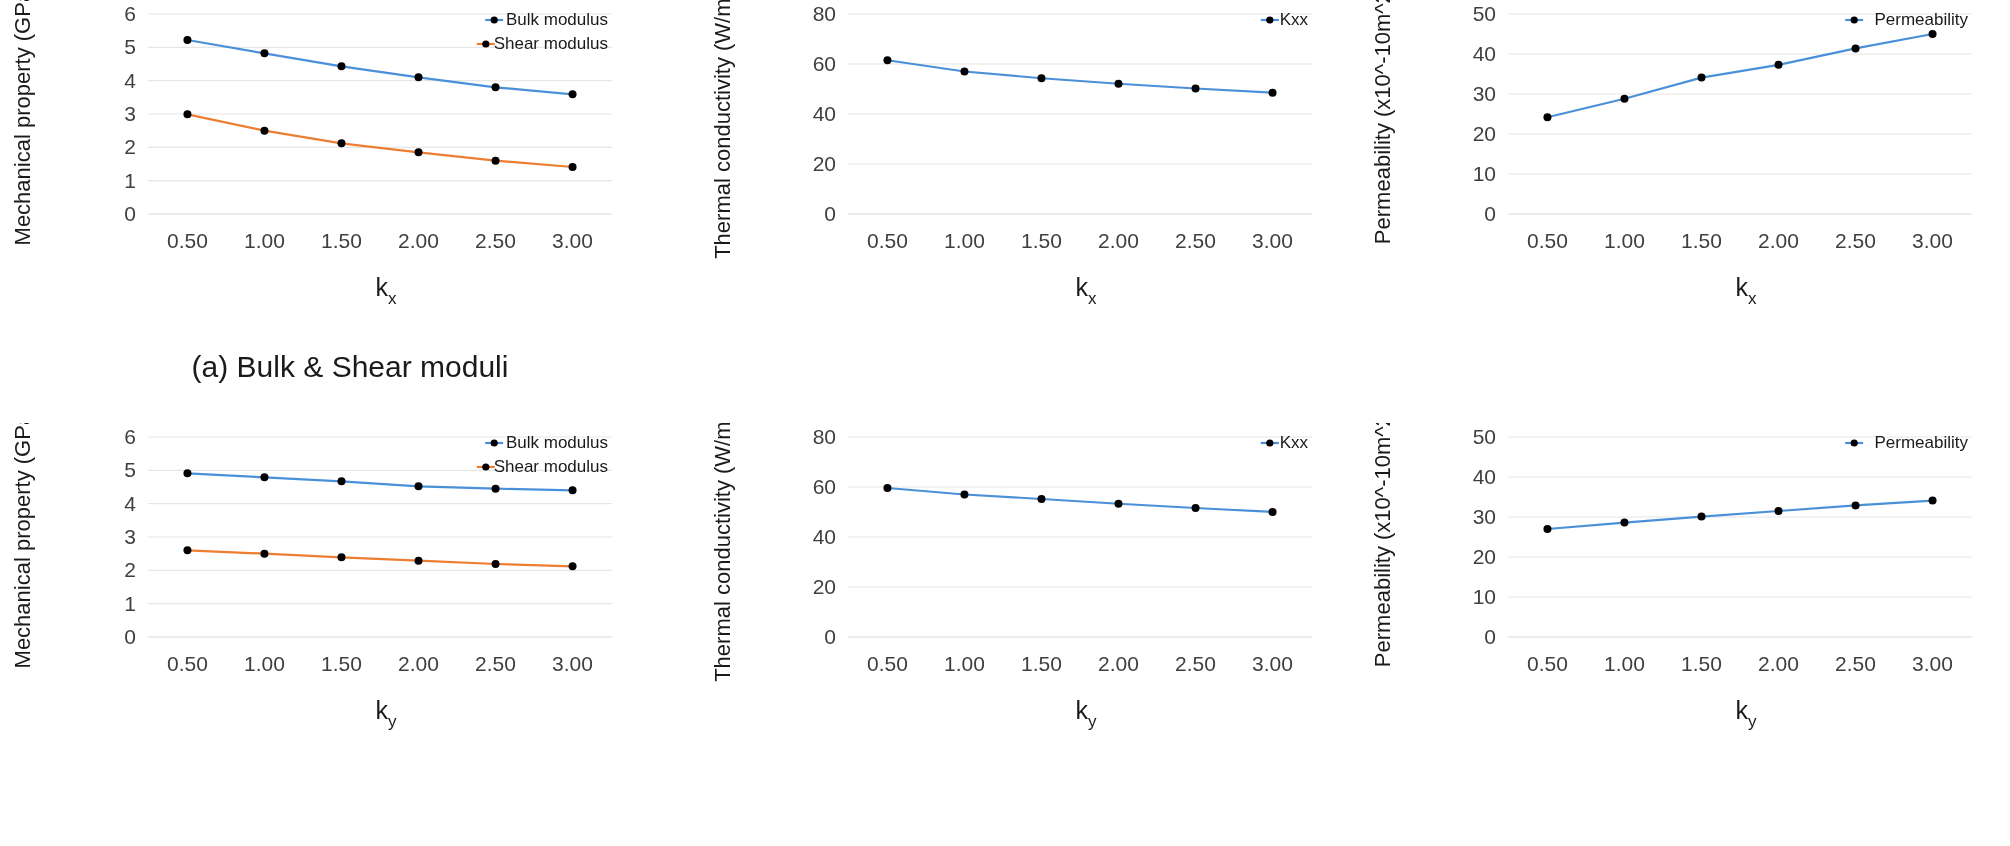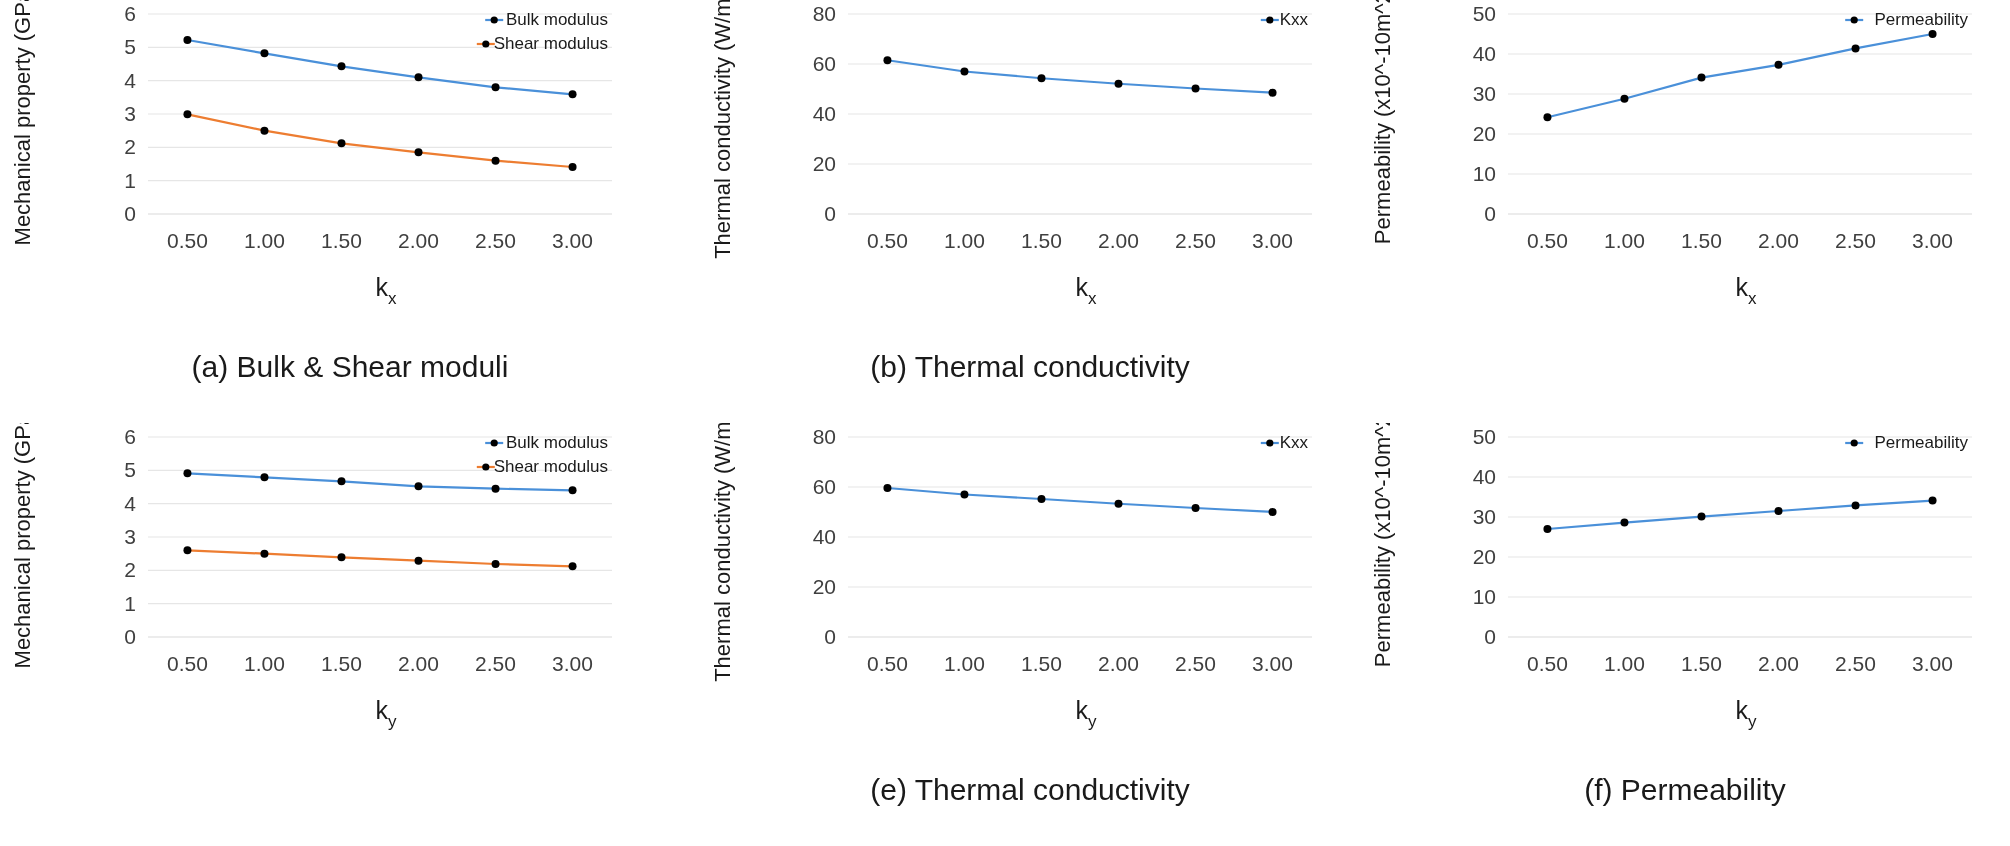--- a/index.html
+++ b/index.html
@@ -161,21 +161,20 @@
             <circle cx="264.464" cy="71.5" r="4" class="marker"></circle>
             <circle cx="341.488" cy="78.25" r="4" class="marker"></circle>
             <circle cx="418.512" cy="83.75" r="4" class="marker"></circle>
             <circle cx="495.536" cy="88.49999999999999" r="4" class="marker"></circle>
             <circle cx="572.56" cy="92.75000000000001" r="4" class="marker"></circle>
             <text x="608" y="25" text-anchor="end" class="legend-text">Kxx</text>
             <line x1="560.8" y1="20" x2="578.8" y2="20" stroke="#4a90d9" stroke-width="2.2"></line>
             <circle cx="569.8" cy="20" r="3.6" fill="#000"></circle>
           </svg>
         </div>
-        <div class="caption">(b) Thermal conductivity</div>
       </div>
       <div class="panel">
         <div class="plotwrap">
           <svg class="chart" width="640" height="340" viewBox="0 0 640 340">
             <line x1="148" y1="214" x2="612" y2="214" class="axis-line"></line>
             <line x1="148" y1="174" x2="612" y2="174" class="grid-line"></line>
             <line x1="148" y1="134" x2="612" y2="134" class="grid-line"></line>
             <line x1="148" y1="94" x2="612" y2="94" class="grid-line"></line>
             <line x1="148" y1="54" x2="612" y2="54" class="grid-line"></line>
             <line x1="148" y1="14" x2="612" y2="14" class="grid-line"></line>
@@ -280,21 +279,20 @@
             <circle cx="264.464" cy="71.5" r="4" class="marker"></circle>
             <circle cx="341.488" cy="76" r="4" class="marker"></circle>
             <circle cx="418.512" cy="80.75" r="4" class="marker"></circle>
             <circle cx="495.536" cy="85" r="4" class="marker"></circle>
             <circle cx="572.56" cy="89" r="4" class="marker"></circle>
             <text x="608" y="25" text-anchor="end" class="legend-text">Kxx</text>
             <line x1="560.8" y1="20" x2="578.8" y2="20" stroke="#4a90d9" stroke-width="2.2"></line>
             <circle cx="569.8" cy="20" r="3.6" fill="#000"></circle>
           </svg>
         </div>
-        <div class="caption">(e) Thermal conductivity</div>
       </div>
       <div class="panel">
         <div class="plotwrap">
           <svg class="chart" width="640" height="340" viewBox="0 0 640 340">
             <line x1="148" y1="214" x2="612" y2="214" class="axis-line"></line>
             <line x1="148" y1="174" x2="612" y2="174" class="grid-line"></line>
             <line x1="148" y1="134" x2="612" y2="134" class="grid-line"></line>
             <line x1="148" y1="94" x2="612" y2="94" class="grid-line"></line>
             <line x1="148" y1="54" x2="612" y2="54" class="grid-line"></line>
             <line x1="148" y1="14" x2="612" y2="14" class="grid-line"></line>
@@ -317,16 +315,15 @@
             <circle cx="264.464" cy="99.6" r="4" class="marker"></circle>
             <circle cx="341.488" cy="93.60000000000001" r="4" class="marker"></circle>
             <circle cx="418.512" cy="88" r="4" class="marker"></circle>
             <circle cx="495.536" cy="82.4" r="4" class="marker"></circle>
             <circle cx="572.56" cy="77.6" r="4" class="marker"></circle>
             <text x="608" y="25" text-anchor="end" class="legend-text">Permeability</text>
             <line x1="485.2" y1="20" x2="503.2" y2="20" stroke="#4a90d9" stroke-width="2.2"></line>
             <circle cx="494.2" cy="20" r="3.6" fill="#000"></circle>
           </svg>
         </div>
-        <div class="caption">(f) Permeability</div>
       </div>
     </div>
 </div>
 
 </body></html>

